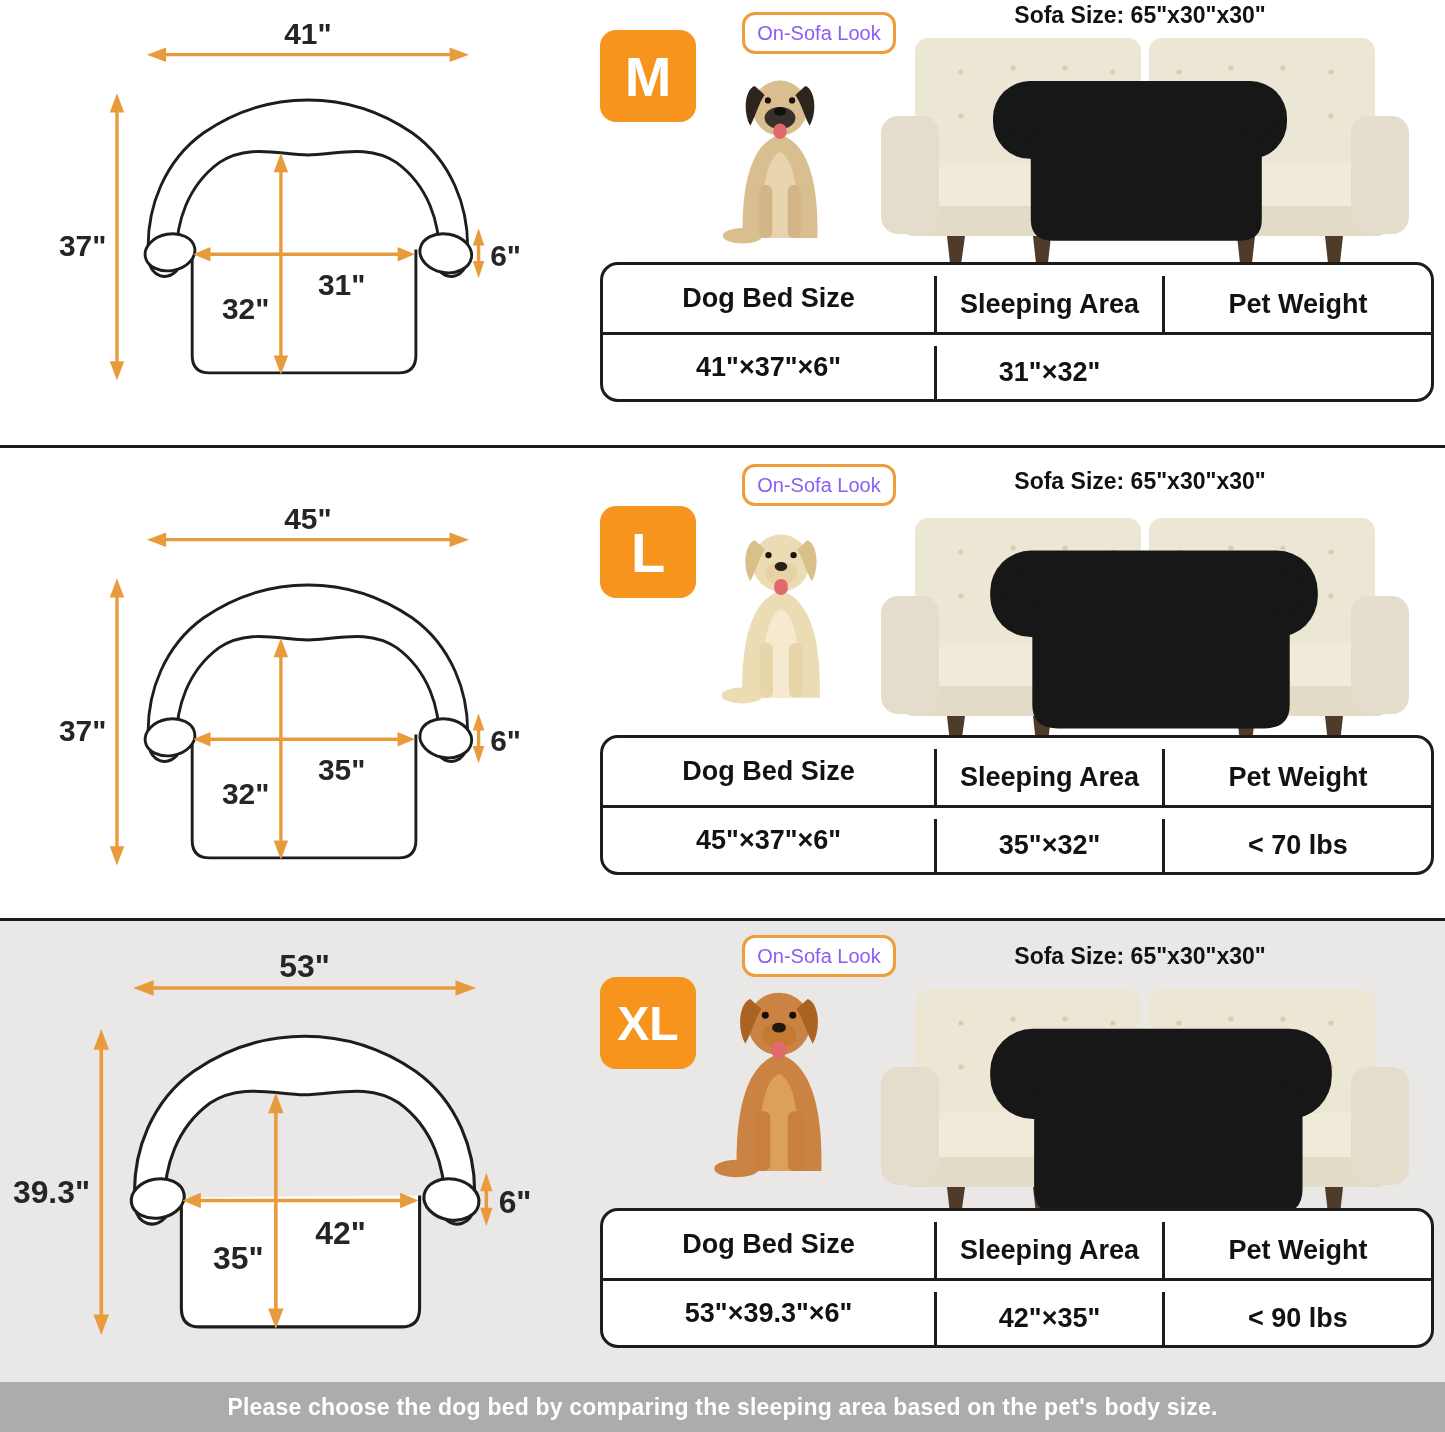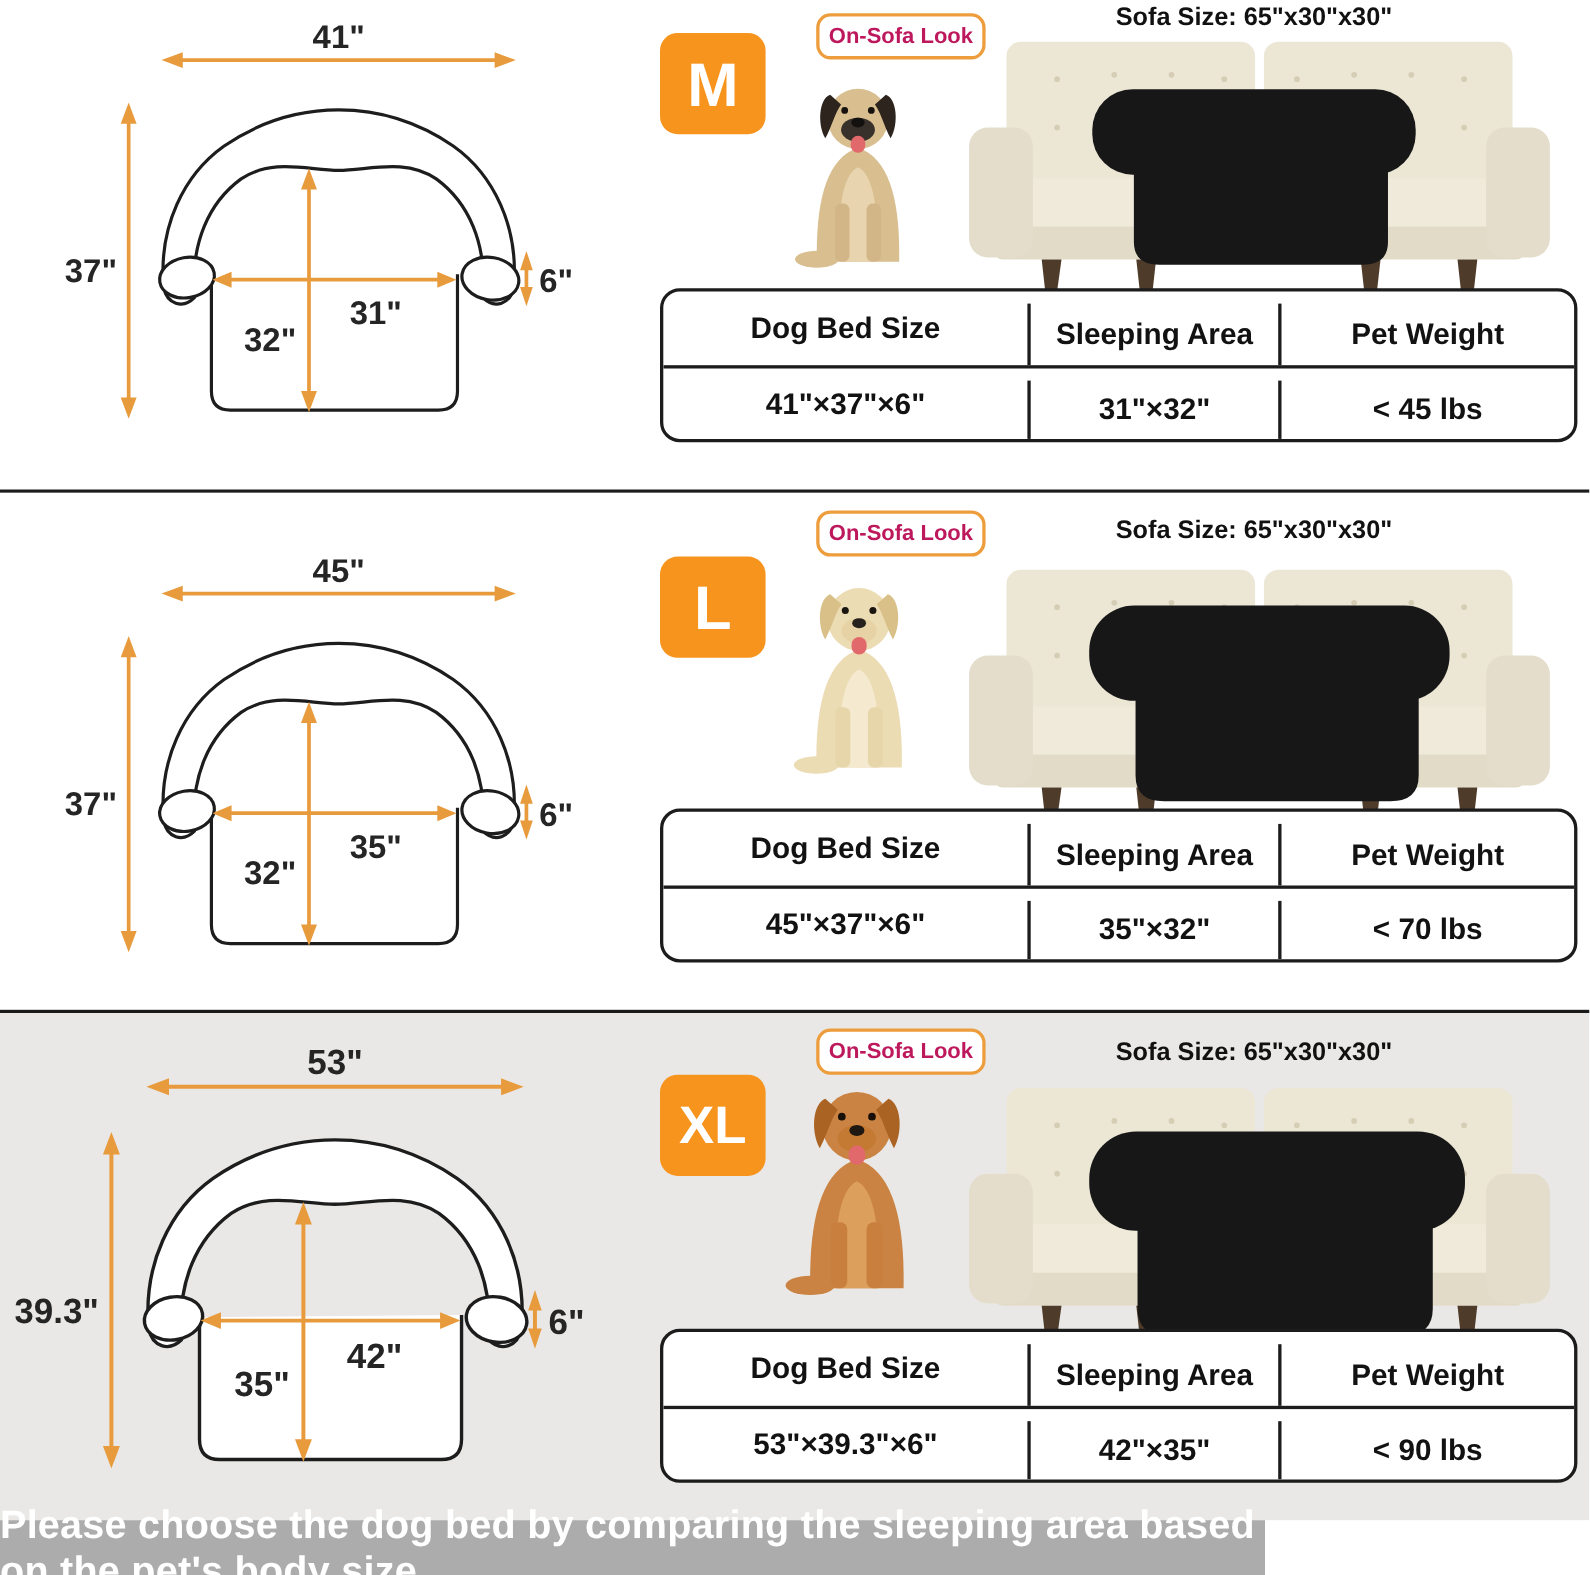--- a/index.html
+++ b/index.html
@@ -30,21 +30,21 @@
     color:#fff;font-weight:700;font-size:56px;
     display:flex;align-items:center;justify-content:center;
   }
   .sec-m .badge{top:30px;}
   .sec-l .badge{top:58px;}
   .sec-xl .badge{top:56px;font-size:48px;}
 
   .pill{
     position:absolute;left:742px;width:148px;height:36px;
     background:#fff;border:3px solid #EE9D3C;border-radius:13px;
-    font-size:20px;font-weight:700;color:#be185d;
+    font-size:20px;font-weight:400;color:#8b5cf6;
     display:flex;align-items:center;justify-content:center;
   }
   .sec-m .pill{top:12px;}
   .sec-l .pill{top:16px;}
   .sec-xl .pill{top:14px;}
 
   .sofa-size{
     position:absolute;left:930px;width:420px;text-align:center;
     font-size:23px;font-weight:700;color:#111;
   }
@@ -78,24 +78,24 @@
   .sec-xl .table-wrap{top:287px;}
   .trow{display:grid;grid-template-columns:40% 27.5% 32.5%;}
   .trow.vals{border-top:3px solid #1c1c1c;}
   .cell{
     display:flex;align-items:center;justify-content:center;
     font-size:27px;font-weight:700;color:#121212;
   }
   .cell + .cell{border-left:3px solid #1c1c1c;margin-top:11px;}
 
   .footer{
-    position:absolute;left:0;top:1382px;width:1150px;height:50px;
+    position:absolute;left:0;top:1382px;width:1445px;height:50px;
     background:#ACACAC;color:#ffffff;
     display:flex;align-items:center;justify-content:center;
-    font-size:36px;font-weight:700;letter-spacing:0.2px;
+    font-size:23px;font-weight:700;letter-spacing:0.2px;
   }
 </style>
 </head>
 <body>
 
 <svg width="0" height="0" style="position:absolute" aria-hidden="true">
   <defs>
     <symbol id="sym-bed" viewBox="0 0 560 420">
 
       <path d="M163 242 L163 350 Q163 368 181 368 L377 368 Q395 368 395 350 L395 240" fill="#ffffff" stroke="#1d1d1d" stroke-width="3"></path>
@@ -220,21 +220,20 @@
   </div>
   <div class="table-wrap">
     <div class="trow heads">
       <div class="cell">Dog Bed Size</div>
       <div class="cell">Sleeping Area</div>
       <div class="cell">Pet Weight</div>
     </div>
     <div class="trow vals">
       <div class="cell">41"×37"×6"</div>
       <div class="cell">31"×32"</div>
-      <div class="cell">&lt; 45 lbs</div>
     </div>
   </div>
 </section>
 
 <div class="divider divider-1"></div>
 
 <section class="sec sec-l">
   <div class="diagram">
     <svg viewBox="0 0 560 420">
       <use href="#sym-bed"></use>

